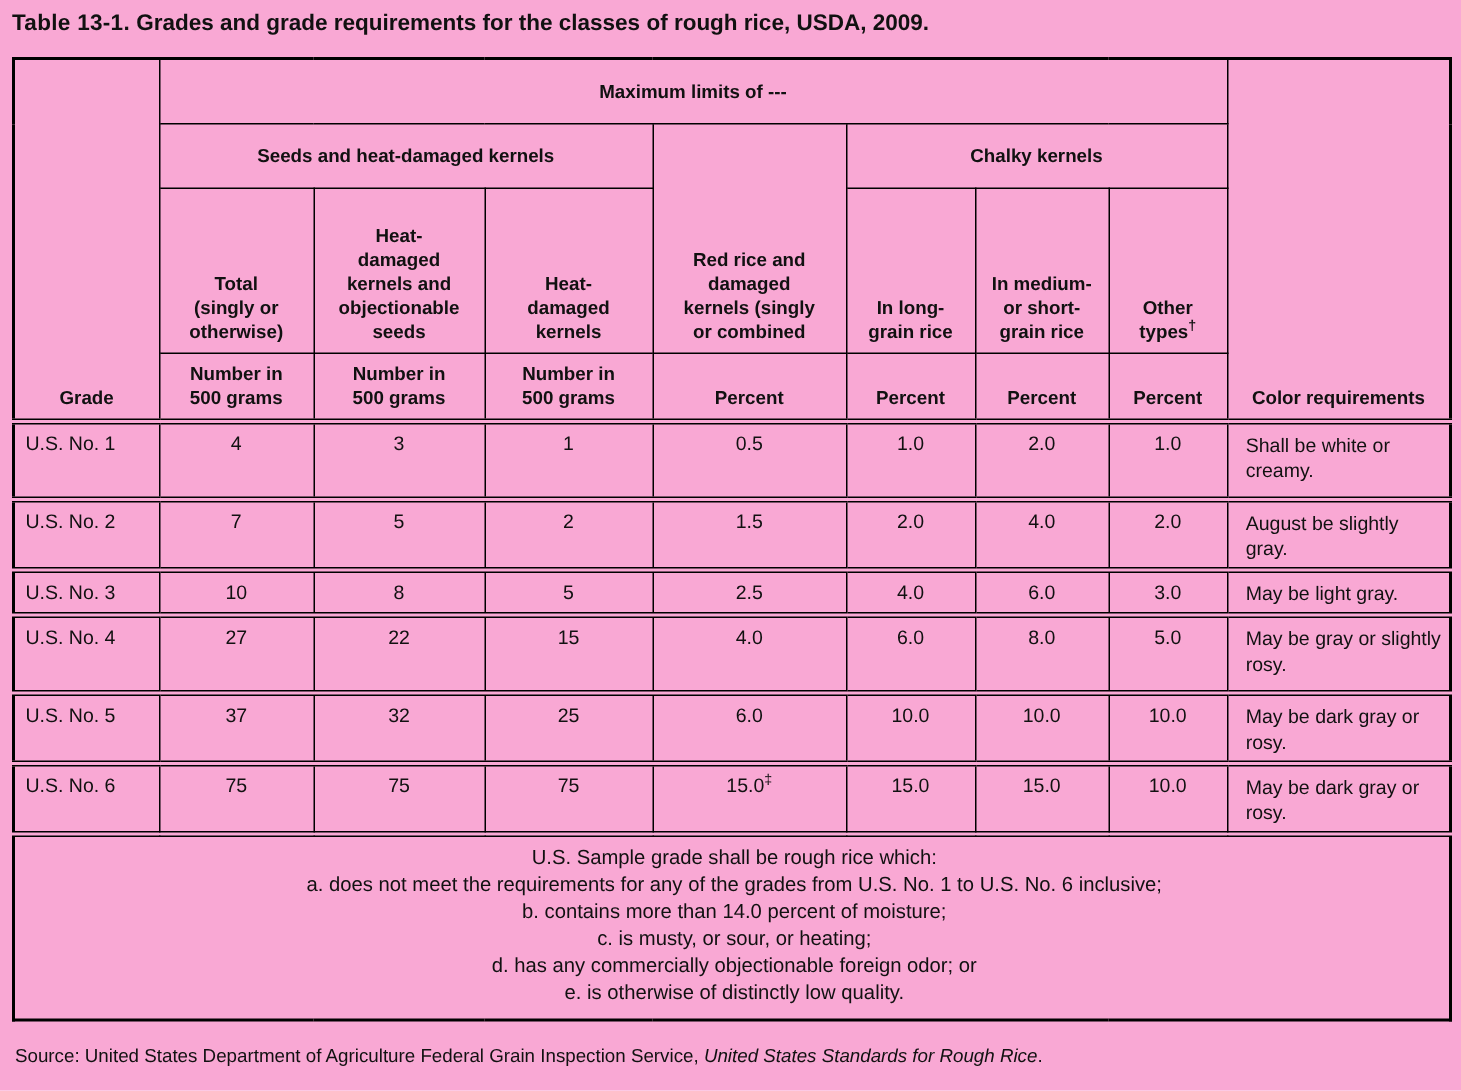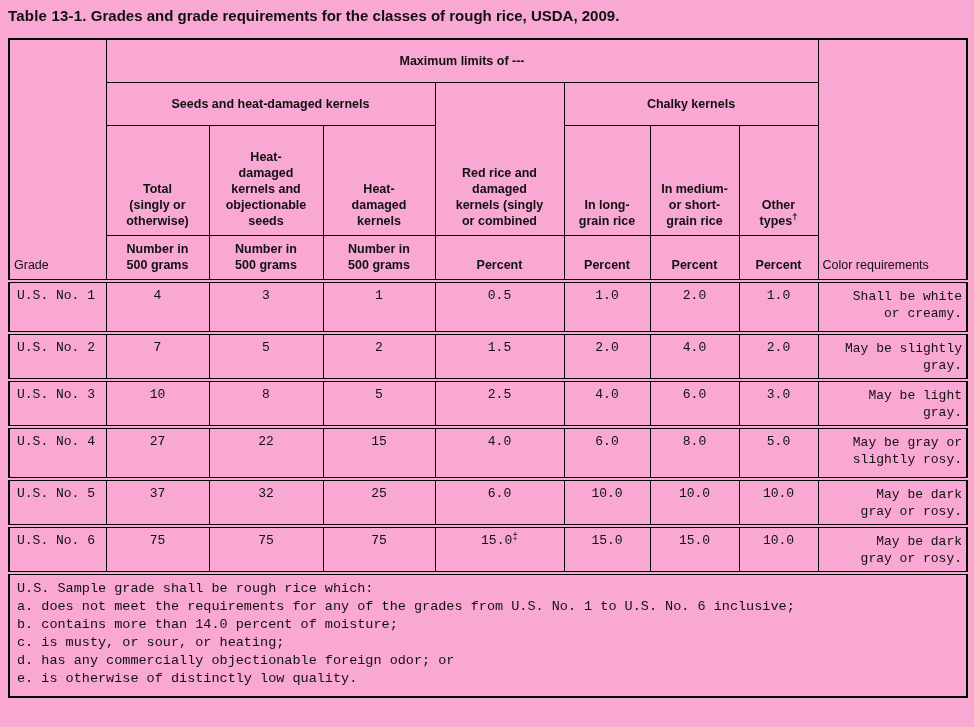--- a/index.html
+++ b/index.html
@@ -27,33 +27,33 @@
   table.grades td { border: 1px solid #000; overflow: hidden; }
 
   
   td.hc {
     font-weight: 700; font-size: 12.5px; line-height: 16px;
     text-align: center; vertical-align: bottom;
     padding: 3px 3px 6px 3px; white-space: pre-line;
   }
   td.hm { font-weight: 700; font-size: 12.5px; text-align: center; vertical-align: middle; padding: 14px; }
   td.hside {
-    font-weight: 400; font-size: 12.5px; vertical-align: bottom;
-    text-align: left; padding: 3px 4px 7px 4px;
+    font-weight: 700; font-size: 12.5px; vertical-align: bottom;
+    text-align: center; padding: 3px 4px 7px 4px;
   }
 
   
-  tr.dr > td { border-top: 4px double #000; font-family: Liberation Mono, monospace; }
+  tr.dr > td { border-top: 4px double #000; }
 
   
   td.gr  { font-size: 13px; vertical-align: top; text-align: left;  padding: 5px 4px 4px 7px; }
   td.num { font-size: 13px; vertical-align: top; text-align: center; padding: 5px 2px 4px 2px; }
-  td.col { font-size: 13px; line-height: 17px; vertical-align: top; text-align: right; padding: 5px 4px 4px 23px; }
-
-  td.sample { vertical-align: top; text-align: left; padding: 5px 4px 8px 7px; }
+  td.col { font-size: 13px; line-height: 17px; vertical-align: top; text-align: left; padding: 5px 4px 4px 12px; }
+
+  td.sample { vertical-align: top; text-align: center; padding: 5px 4px 8px 7px; }
   td.sample .sline { font-size: 13.5px; line-height: 18px; }
 
   sup.s { font-size: 9.5px; vertical-align: super; line-height: 0; }
 
   .footnotes { position: absolute; left: 10px; top: 654px; font-size: 11.5px; line-height: 14.5px; }
   .footnotes .fn sup { font-size: 9px; }
   .source { position: absolute; left: 10px; top: 697px; font-size: 12.5px; }
   .source .ital { font-style: italic; }
 </style>
 </head>
@@ -143,21 +143,21 @@
 
     <tr class="dr" style="height:45px">
       <td class="gr">U.S. No. 2</td>
       <td class="num">7</td>
       <td class="num">5</td>
       <td class="num">2</td>
       <td class="num">1.5</td>
       <td class="num">2.0</td>
       <td class="num">4.0</td>
       <td class="num">2.0</td>
-      <td class="col">May be slightly gray.</td>
+      <td class="col">August be slightly gray.</td>
     </tr>
 
     <tr class="dr" style="height:28px">
       <td class="gr">U.S. No. 3</td>
       <td class="num">10</td>
       <td class="num">8</td>
       <td class="num">5</td>
       <td class="num">2.5</td>
       <td class="num">4.0</td>
       <td class="num">6.0</td>
@@ -208,14 +208,17 @@
         <div class="sline">b. contains more than 14.0 percent of moisture;</div>
         <div class="sline">c. is musty, or sour, or heating;</div>
         <div class="sline">d. has any commercially objectionable foreign odor; or</div>
         <div class="sline">e. is otherwise of distinctly low quality.</div>
       </td>
     </tr>
   </tbody>
     </table>
 
 
+  <div class="source">
+    <span>Source: United States Department of Agriculture Federal Grain Inspection Service, </span><span class="ital">United States Standards for Rough Rice</span><span>.</span>
+  </div>
 
 </div>
 
 </body></html>

